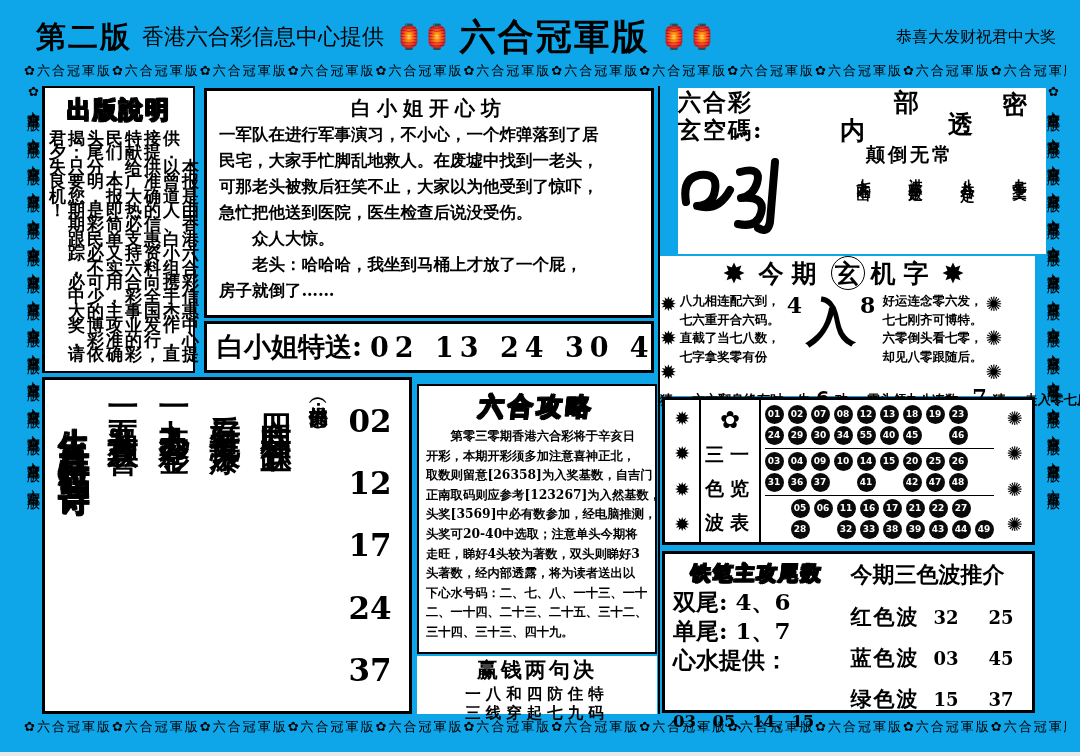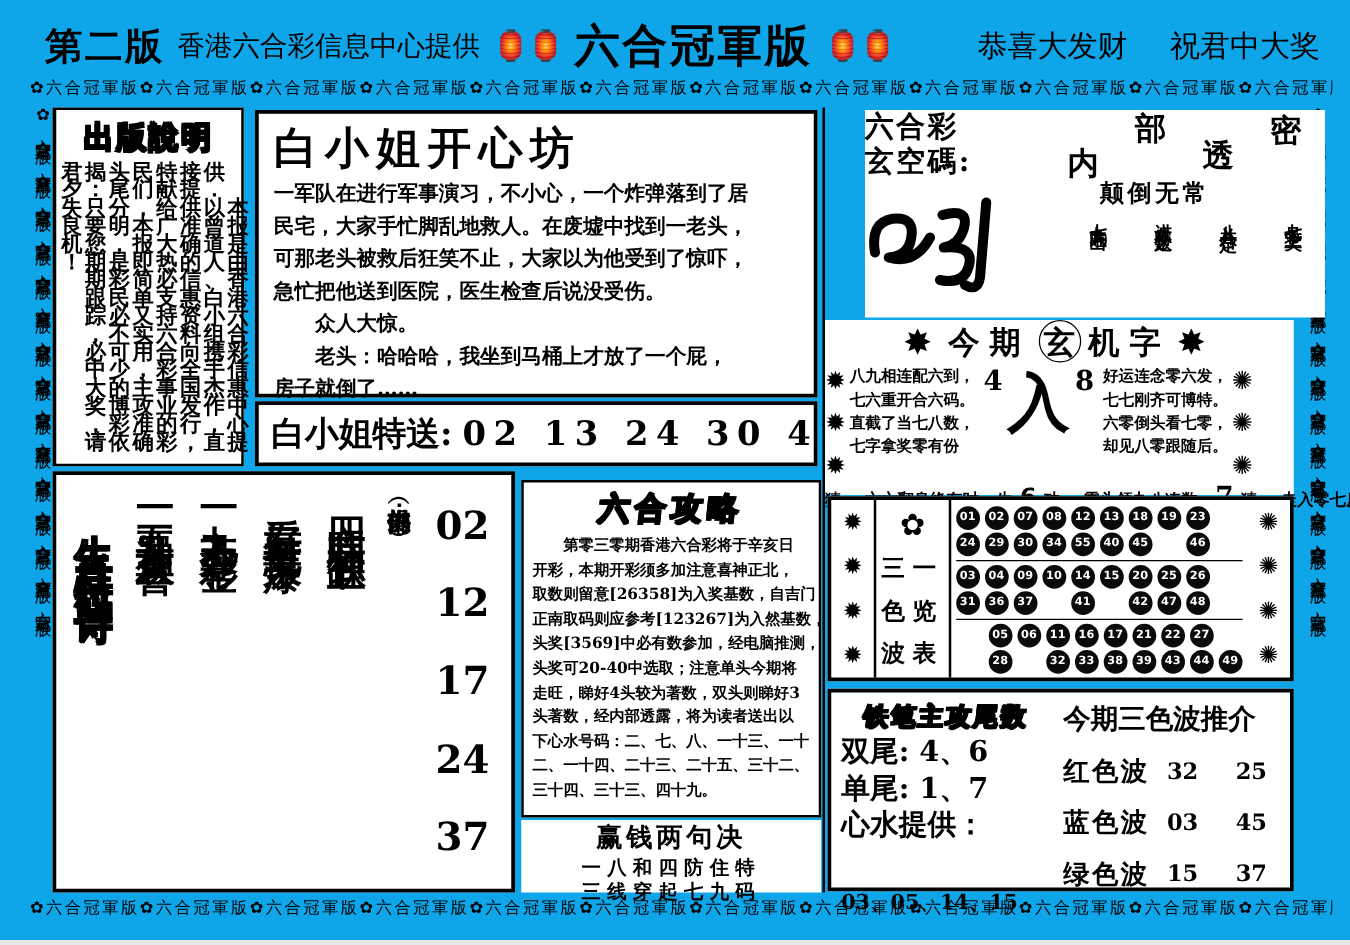--- a/index.html
+++ b/index.html
@@ -6,21 +6,21 @@
   body { background:#e8e8e8; font-family:"DejaVu Sans", sans-serif; color:#000; }
   #page { position:relative; width:1080px; height:752px; background:#0ea5e9; overflow:hidden; }
 
   
   .header { position:absolute; left:36px; top:14px; width:1030px; height:46px;
             display:flex; align-items:center; gap:10px; white-space:nowrap; }
   .edition { font-family:"DejaVu Serif", serif; font-size:30px; font-weight:bold; letter-spacing:2px; }
   .provider { font-family:"DejaVu Serif", serif; font-size:22px; }
   .lanterns { font-size:24px; letter-spacing:-2px; }
   .masthead { font-family:"DejaVu Serif", serif; font-size:36px; font-weight:900; letter-spacing:2px; }
-  .greet { font-family:"DejaVu Serif", serif; font-size:24px; margin-left:auto; display:flex; gap:34px; padding-right:10px; }
+  .greet { font-family:"DejaVu Serif", serif; font-size:16px; margin-left:auto; display:flex; padding-right:10px; }
 
   
   .strip { position:absolute; overflow:hidden; font-size:13px; line-height:18px;
            font-family:"DejaVu Serif", serif; letter-spacing:2px; white-space:nowrap; }
   .strip.h { height:20px; }
   .strip.v { writing-mode:vertical-rl; width:20px; }
   #strip-top    { left:24px; top:62px;  width:1042px; }
   #strip-bottom { left:24px; top:718px; width:1042px; }
   #strip-left   { left:22px; top:84px;  height:630px; }
   #strip-right  { left:1042px; top:84px; height:630px; }
@@ -34,32 +34,32 @@
   #pub { left:42px; top:86px; width:153px; height:287px; border:2px solid #000; border-left:3px solid #000; padding:6px 4px; }
   .outline-t { font-family:"DejaVu Serif", serif; font-weight:900; color:#fff;
                -webkit-text-stroke:1.3px #000;
                text-shadow:-1px -1px 0 #000,1px -1px 0 #000,-1px 1px 0 #000,1px 1px 0 #000; }
   #pub .ttl { font-size:24px; text-align:center; letter-spacing:2px; margin-bottom:5px; }
   #pub .ln { font-family:"DejaVu Serif", serif; font-size:17px; font-weight:bold; line-height:14.4px;
              letter-spacing:2px; white-space:nowrap; }
 
   
   #joke { left:204px; top:88px; width:450px; height:230px; border:3px solid #000; padding:4px 12px; }
-  #joke .ttl { font-family:"DejaVu Serif", serif; font-size:35px; font-weight:900; text-align:left; letter-spacing:6px; }
+  #joke .ttl { font-family:"DejaVu Serif", serif; font-size:20px; font-weight:900; text-align:center; letter-spacing:6px; }
   #joke .ln { font-family:"DejaVu Serif", serif; font-size:16.5px; font-weight:bold; line-height:26px; white-space:nowrap; }
 
   
   #tesong { left:204px; top:321px; width:450px; height:52px; border:3px solid #000;
             display:flex; align-items:center; padding:0 10px; white-space:nowrap; }
   #tesong .lbl { font-family:"DejaVu Serif", serif; font-size:27px; font-weight:900; }
   #tesong .nums { font-family:"DejaVu Serif", serif; font-size:27px; font-weight:bold; letter-spacing:6px; margin-left:8px; }
   #tesong .special { font-family:"DejaVu Serif", serif; font-size:27px; font-weight:bold; margin-left:46px; }
 
   
-  #xuankong { left:692px; top:88px; width:368px; height:166px; display:flex; }
+  #xuankong { left:678px; top:88px; width:368px; height:166px; display:flex; }
   #xuankong .left { width:160px; }
   #xuankong .left .t { font-family:"DejaVu Serif", serif; font-size:23px; font-weight:900; letter-spacing:2px; line-height:28px; }
   #xuankong svg { margin-top:6px; }
   #xuankong .right { flex:1; position:relative; }
   .diag { position:absolute; font-family:"DejaVu Serif", serif; font-size:25px; font-weight:900; }
   #xuankong .phrase { position:absolute; left:28px; top:54px; font-family:"DejaVu Serif", serif;
                       font-size:19px; font-weight:900; letter-spacing:3px; }
   #xuankong .cols { position:absolute; left:0; top:80px; width:100%; height:84px;
                     display:flex; flex-direction:row-reverse; justify-content:space-around; }
   #xuankong .cols div { writing-mode:vertical-rl; font-family:"DejaVu Serif", serif;

